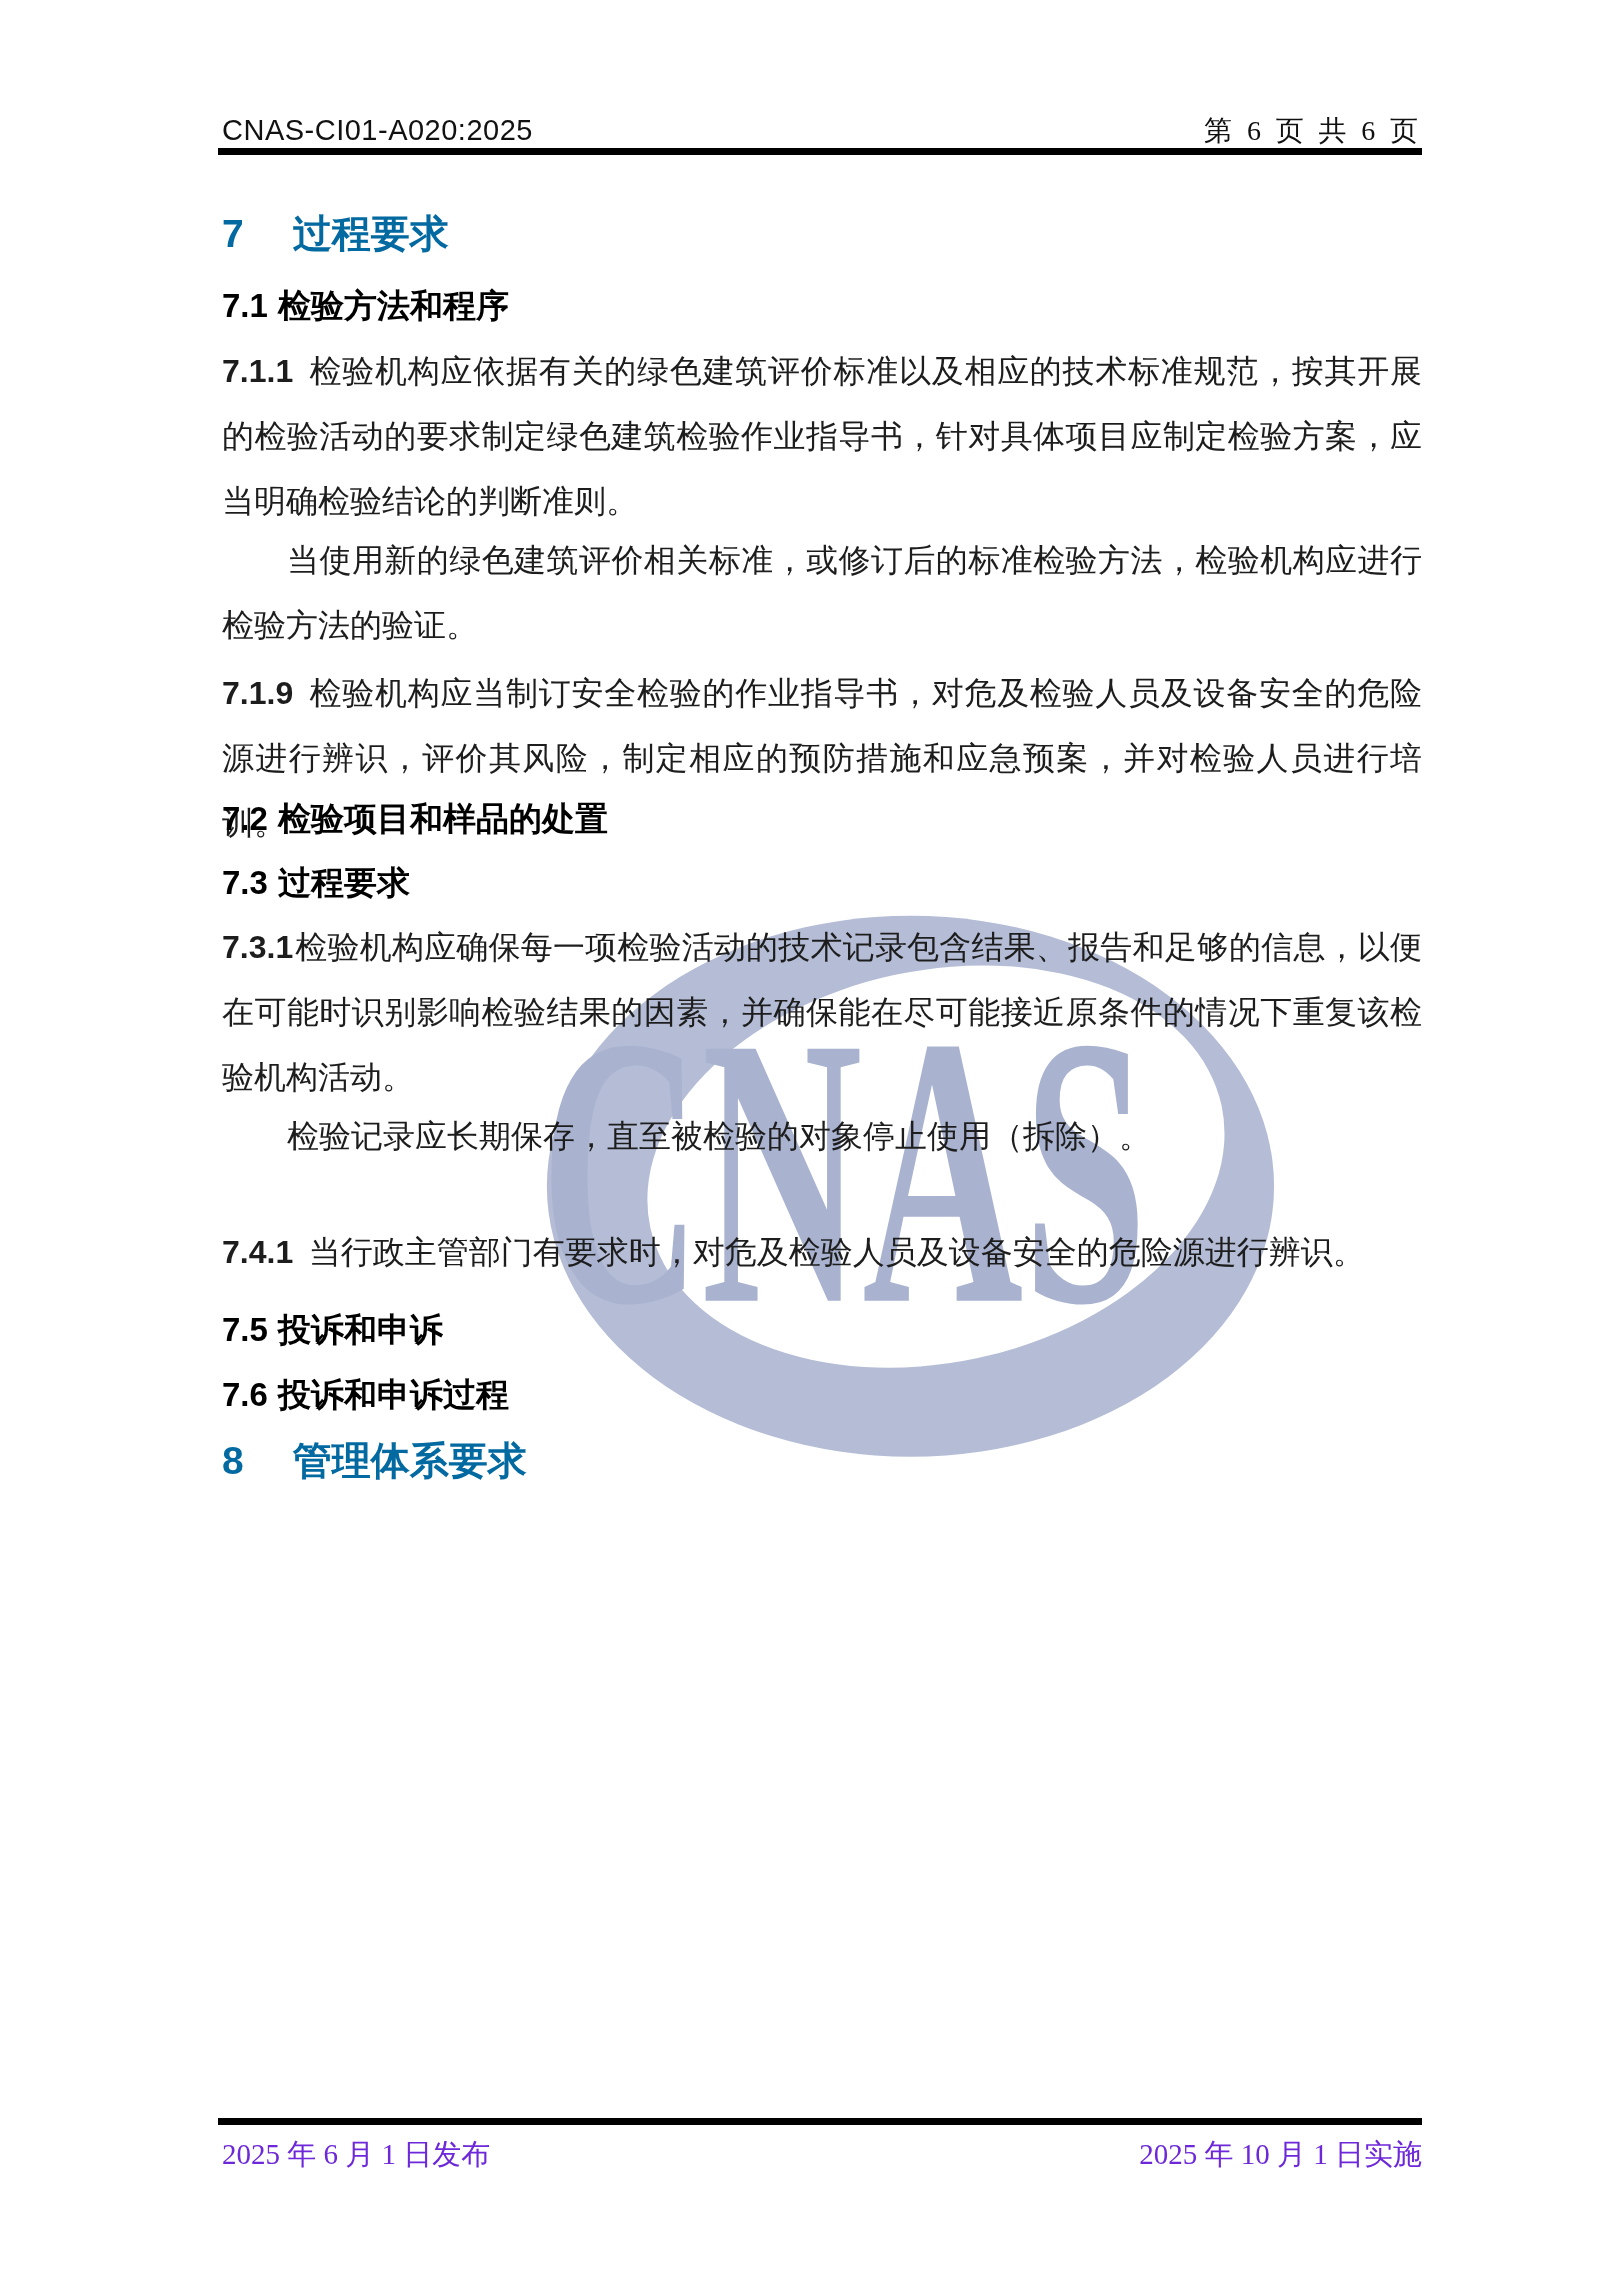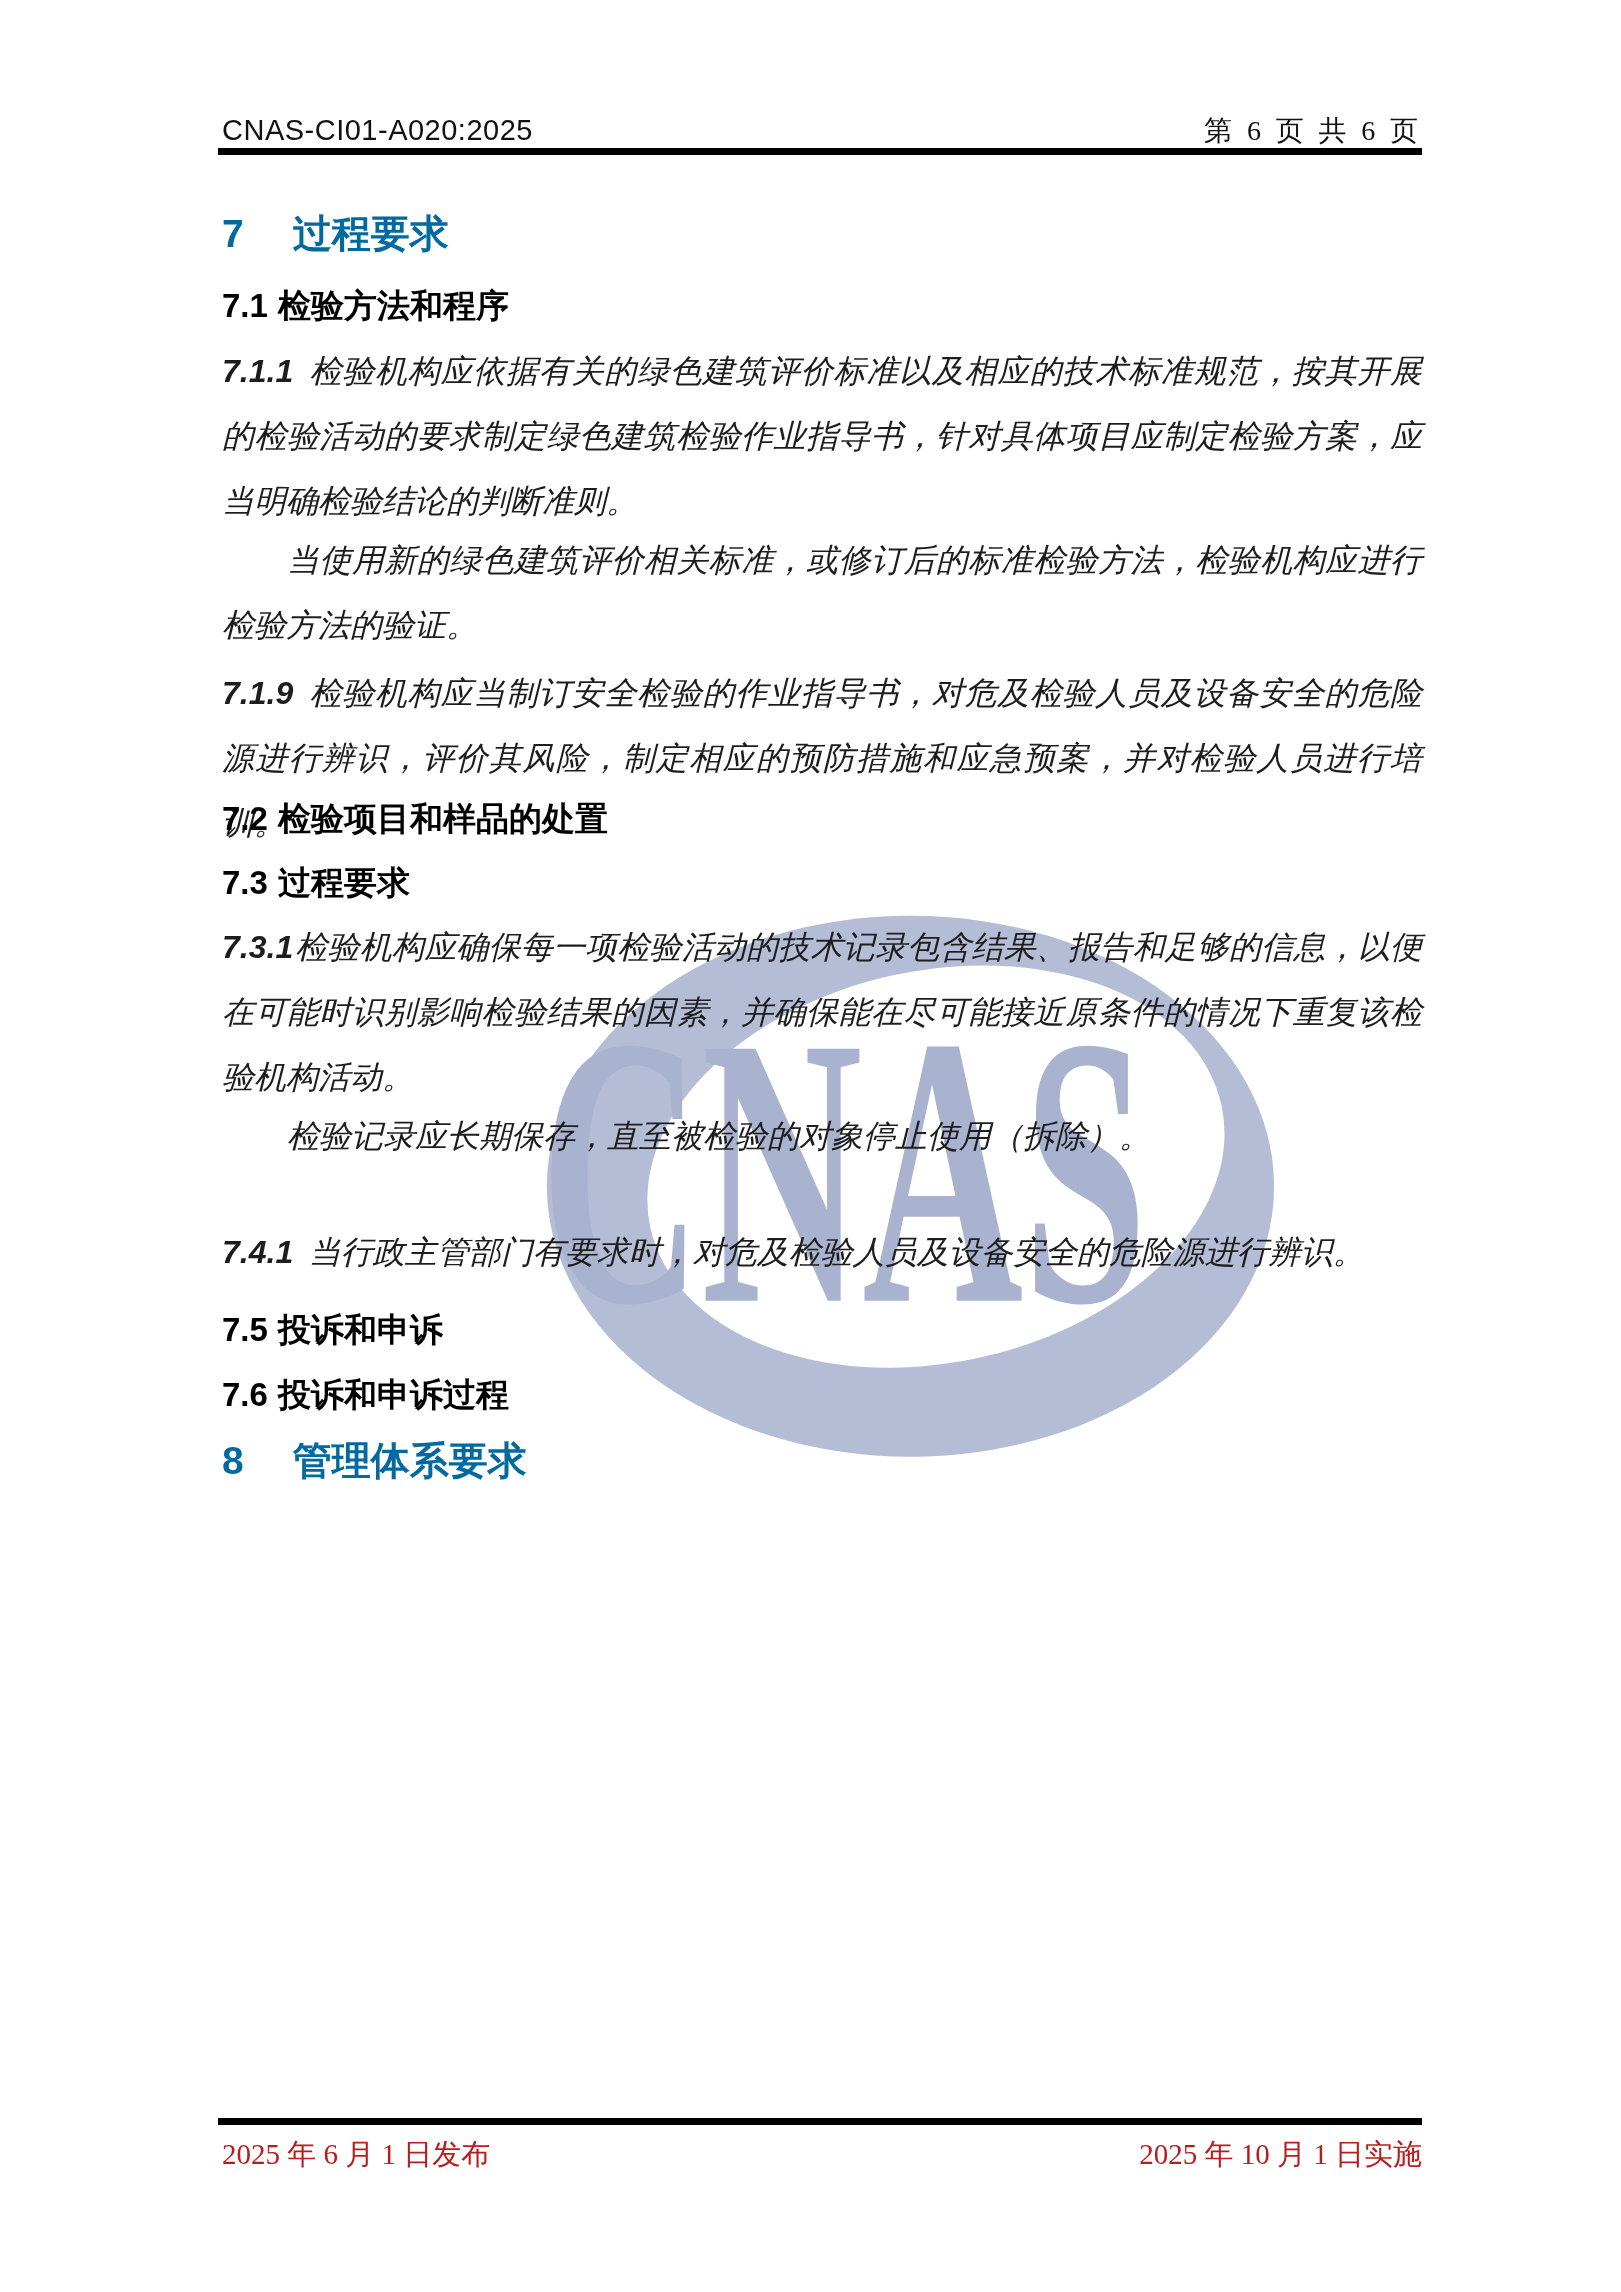--- a/index.html
+++ b/index.html
@@ -39,21 +39,21 @@
     text-align:center;
   }
   .rule{
     position:absolute; left:208px; width:1204px; height:6.9px; background:#000;
   }
   .hdr-rule{ top:148px; }
   .ftr-rule{ top:2118px; }
   .ftr{
     position:absolute; left:212px; width:1200px; top:2135px;
     display:flex; justify-content:space-between;
-    font-size:29px; color:#b91c1c;
+    font-size:29px; color:#6d28d9;
   }
   .hd1{
     position:absolute; left:212px; width:1200px;
     font-family:"Liberation Sans","DejaVu Sans",sans-serif;
     font-weight:bold; font-size:39px; line-height:69px; color:#0369a1;
     white-space:nowrap;
   }
   .hd1 .nm{ margin-right:49px; }
   .hd2{
     position:absolute; left:212px; width:1200px;
@@ -61,21 +61,20 @@
     font-weight:bold; font-size:33px; line-height:65px; color:#000;
     white-space:nowrap;
   }
   .hd2 .nm{ margin-right:10px; }
   .para{
     position:absolute; left:212px; width:1200px;
     font-size:32px; line-height:65px;
     text-align:justify; text-align-last:left;
     text-justify:inter-character;
     margin:0;
-    font-style:italic;
   }
   .para .nm{
     font-family:"Liberation Sans","DejaVu Sans",sans-serif;
     font-weight:bold;
     margin-right:15.7px;
   }
   .para .nm.tight{ margin-right:2px; }
   .para.indent{ text-indent:65px; }
 </style>
 </head>

